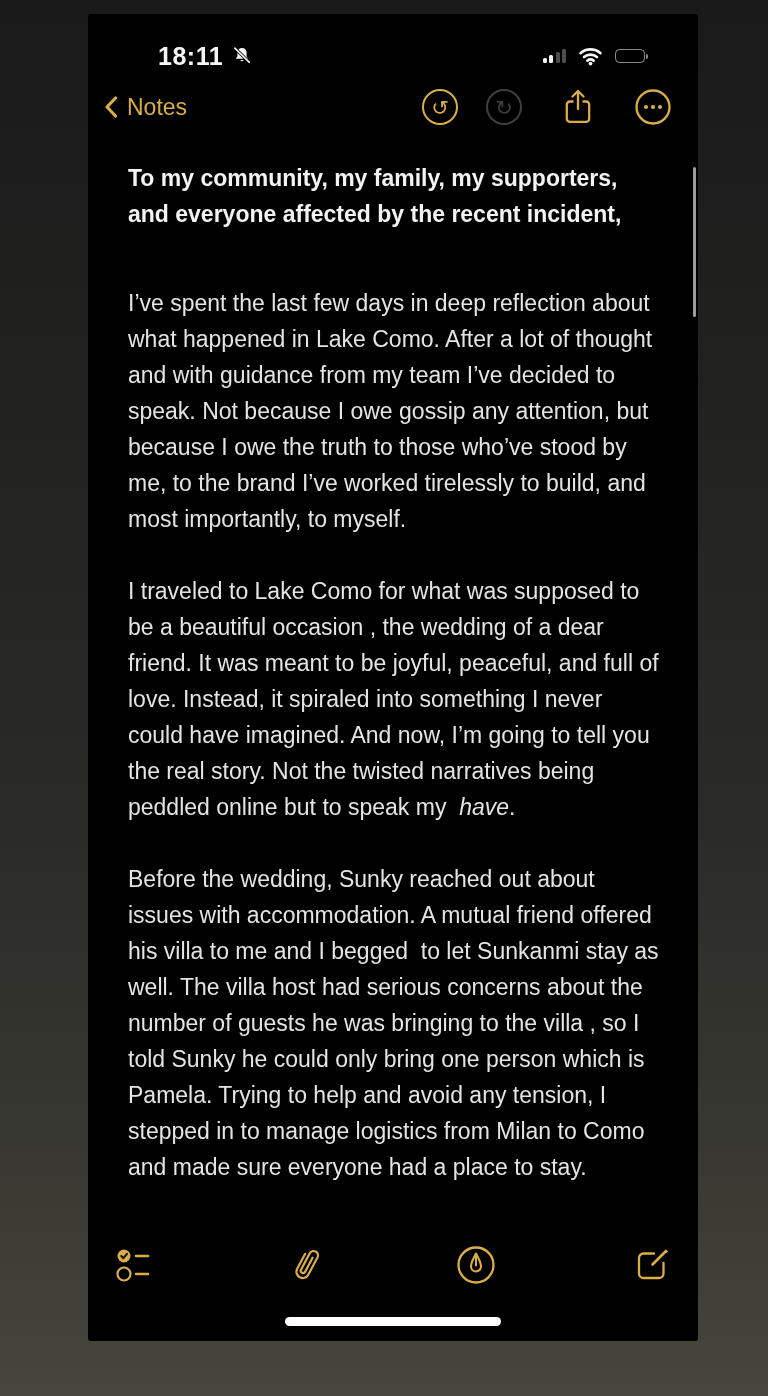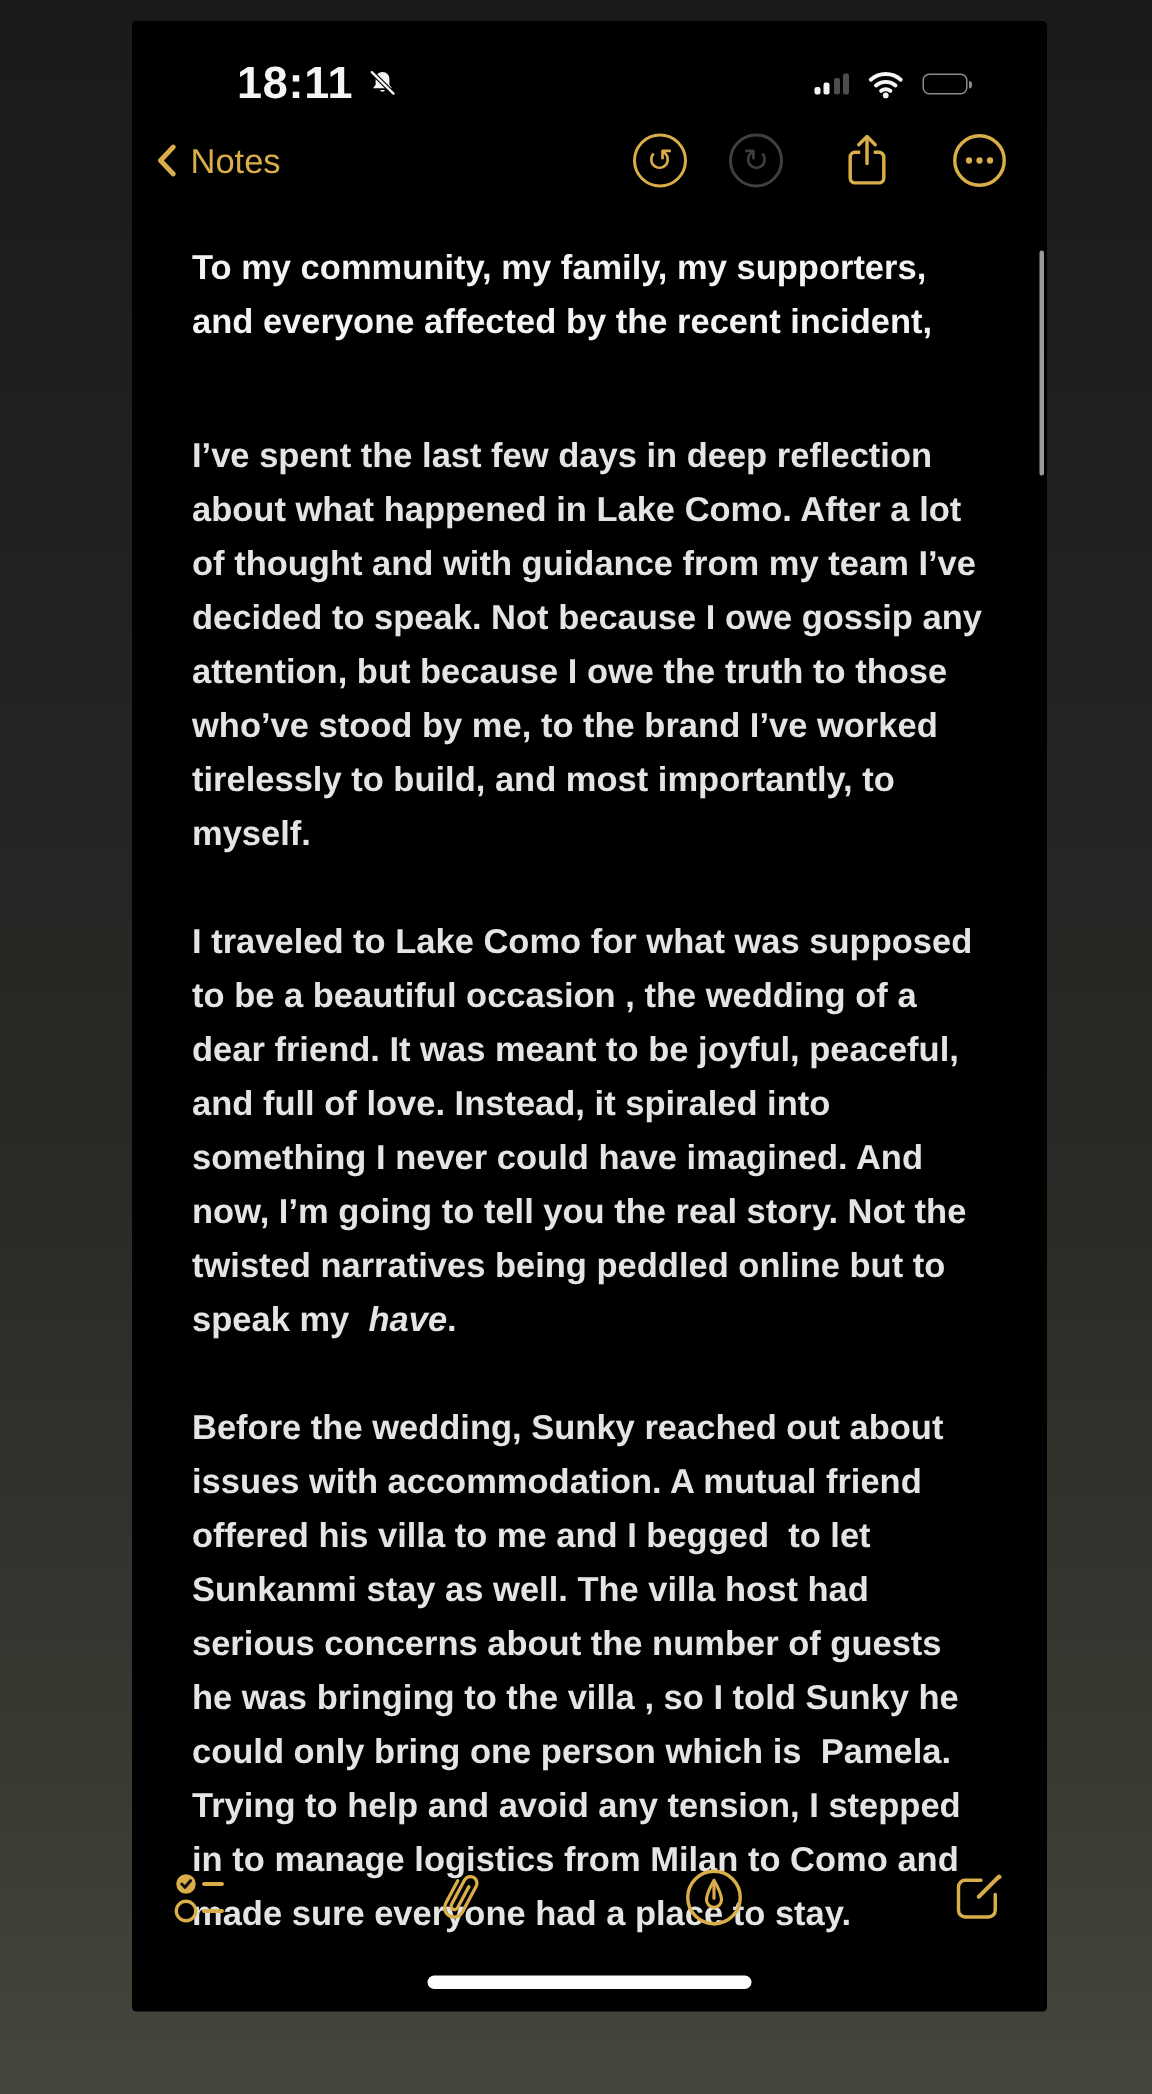--- a/index.html
+++ b/index.html
@@ -10,21 +10,21 @@
   }
   .phone {
     position:absolute; left:88px; top:14px; width:610px; height:1327px;
     background:#000; border-radius:3px; overflow:hidden; color:#e6e6e6;
   }
   
   .statusbar {
     height:70px; display:flex; align-items:center;
     padding:14px 50px 0 70px;
   }
-  .time { font-size:30px; font-weight:bold; color:#f5f5f5; letter-spacing:.5px; }
+  .time { font-size:25px; font-weight:bold; color:#f5f5f5; letter-spacing:.5px; }
   .bell { margin-left:8px; display:flex; }
   .status-right { margin-left:auto; display:flex; align-items:center; gap:12px; }
   .sigbars { display:flex; align-items:flex-end; gap:2.5px; height:14px; }
   .sigbars i { width:4px; border-radius:1.5px; display:block; }
   .sig1{height:5px;background:#f5f5f5;} .sig2{height:8px;background:#f5f5f5;}
   .sig3{height:11px;background:#4d4d4d;} .sig4{height:14px;background:#4d4d4d;}
   .battery { display:flex; align-items:center; }
   .batt-body { width:30px; height:14px; border:1.5px solid rgba(255,255,255,.55); border-radius:4.5px; padding:1.5px; }
   .batt-fill { height:100%; width:40%; background:#fff; border-radius:2.5px; }
   .batt-nub { width:2px; height:5px; background:rgba(255,255,255,.55); border-radius:0 2px 2px 0; margin-left:1px; }
@@ -36,21 +36,21 @@
   .circ-btn {
     width:36px; height:36px; border-radius:50%; border:2px solid var(--gold);
     display:flex; align-items:center; justify-content:center;
     color:var(--gold); font-size:21px; line-height:1;
   }
   .circ-btn.disabled { border-color:#3f3f42; color:#3f3f42; }
   .ml28{margin-left:28px;} .ml40{margin-left:41px;}
   
   .content { padding:30px 38px 0 40px; font-size:23px; line-height:36px; color:#e4e4e4; }
   .content h1 { font-size:23px; line-height:36px; font-weight:bold; color:#f3f3f3; margin-bottom:53px; white-space:pre-wrap; }
-  .content p { margin-bottom:36px; white-space:pre-wrap;font-weight:bold; }
+  .content p { margin-bottom:36px; white-space:pre-wrap; }
   .content p:last-child { margin-bottom:12px; }
   em { font-style:italic; }
   
   .scrollbar { position:absolute; top:153px; right:2px; width:3.5px; height:150px; background:#9a9a9a; border-radius:2px; }
   
   .toolbar {
     position:absolute; left:0; right:0; bottom:46px; height:60px;
     display:flex; align-items:center; justify-content:space-between;
     padding:0 26px 0 28px;
   }

